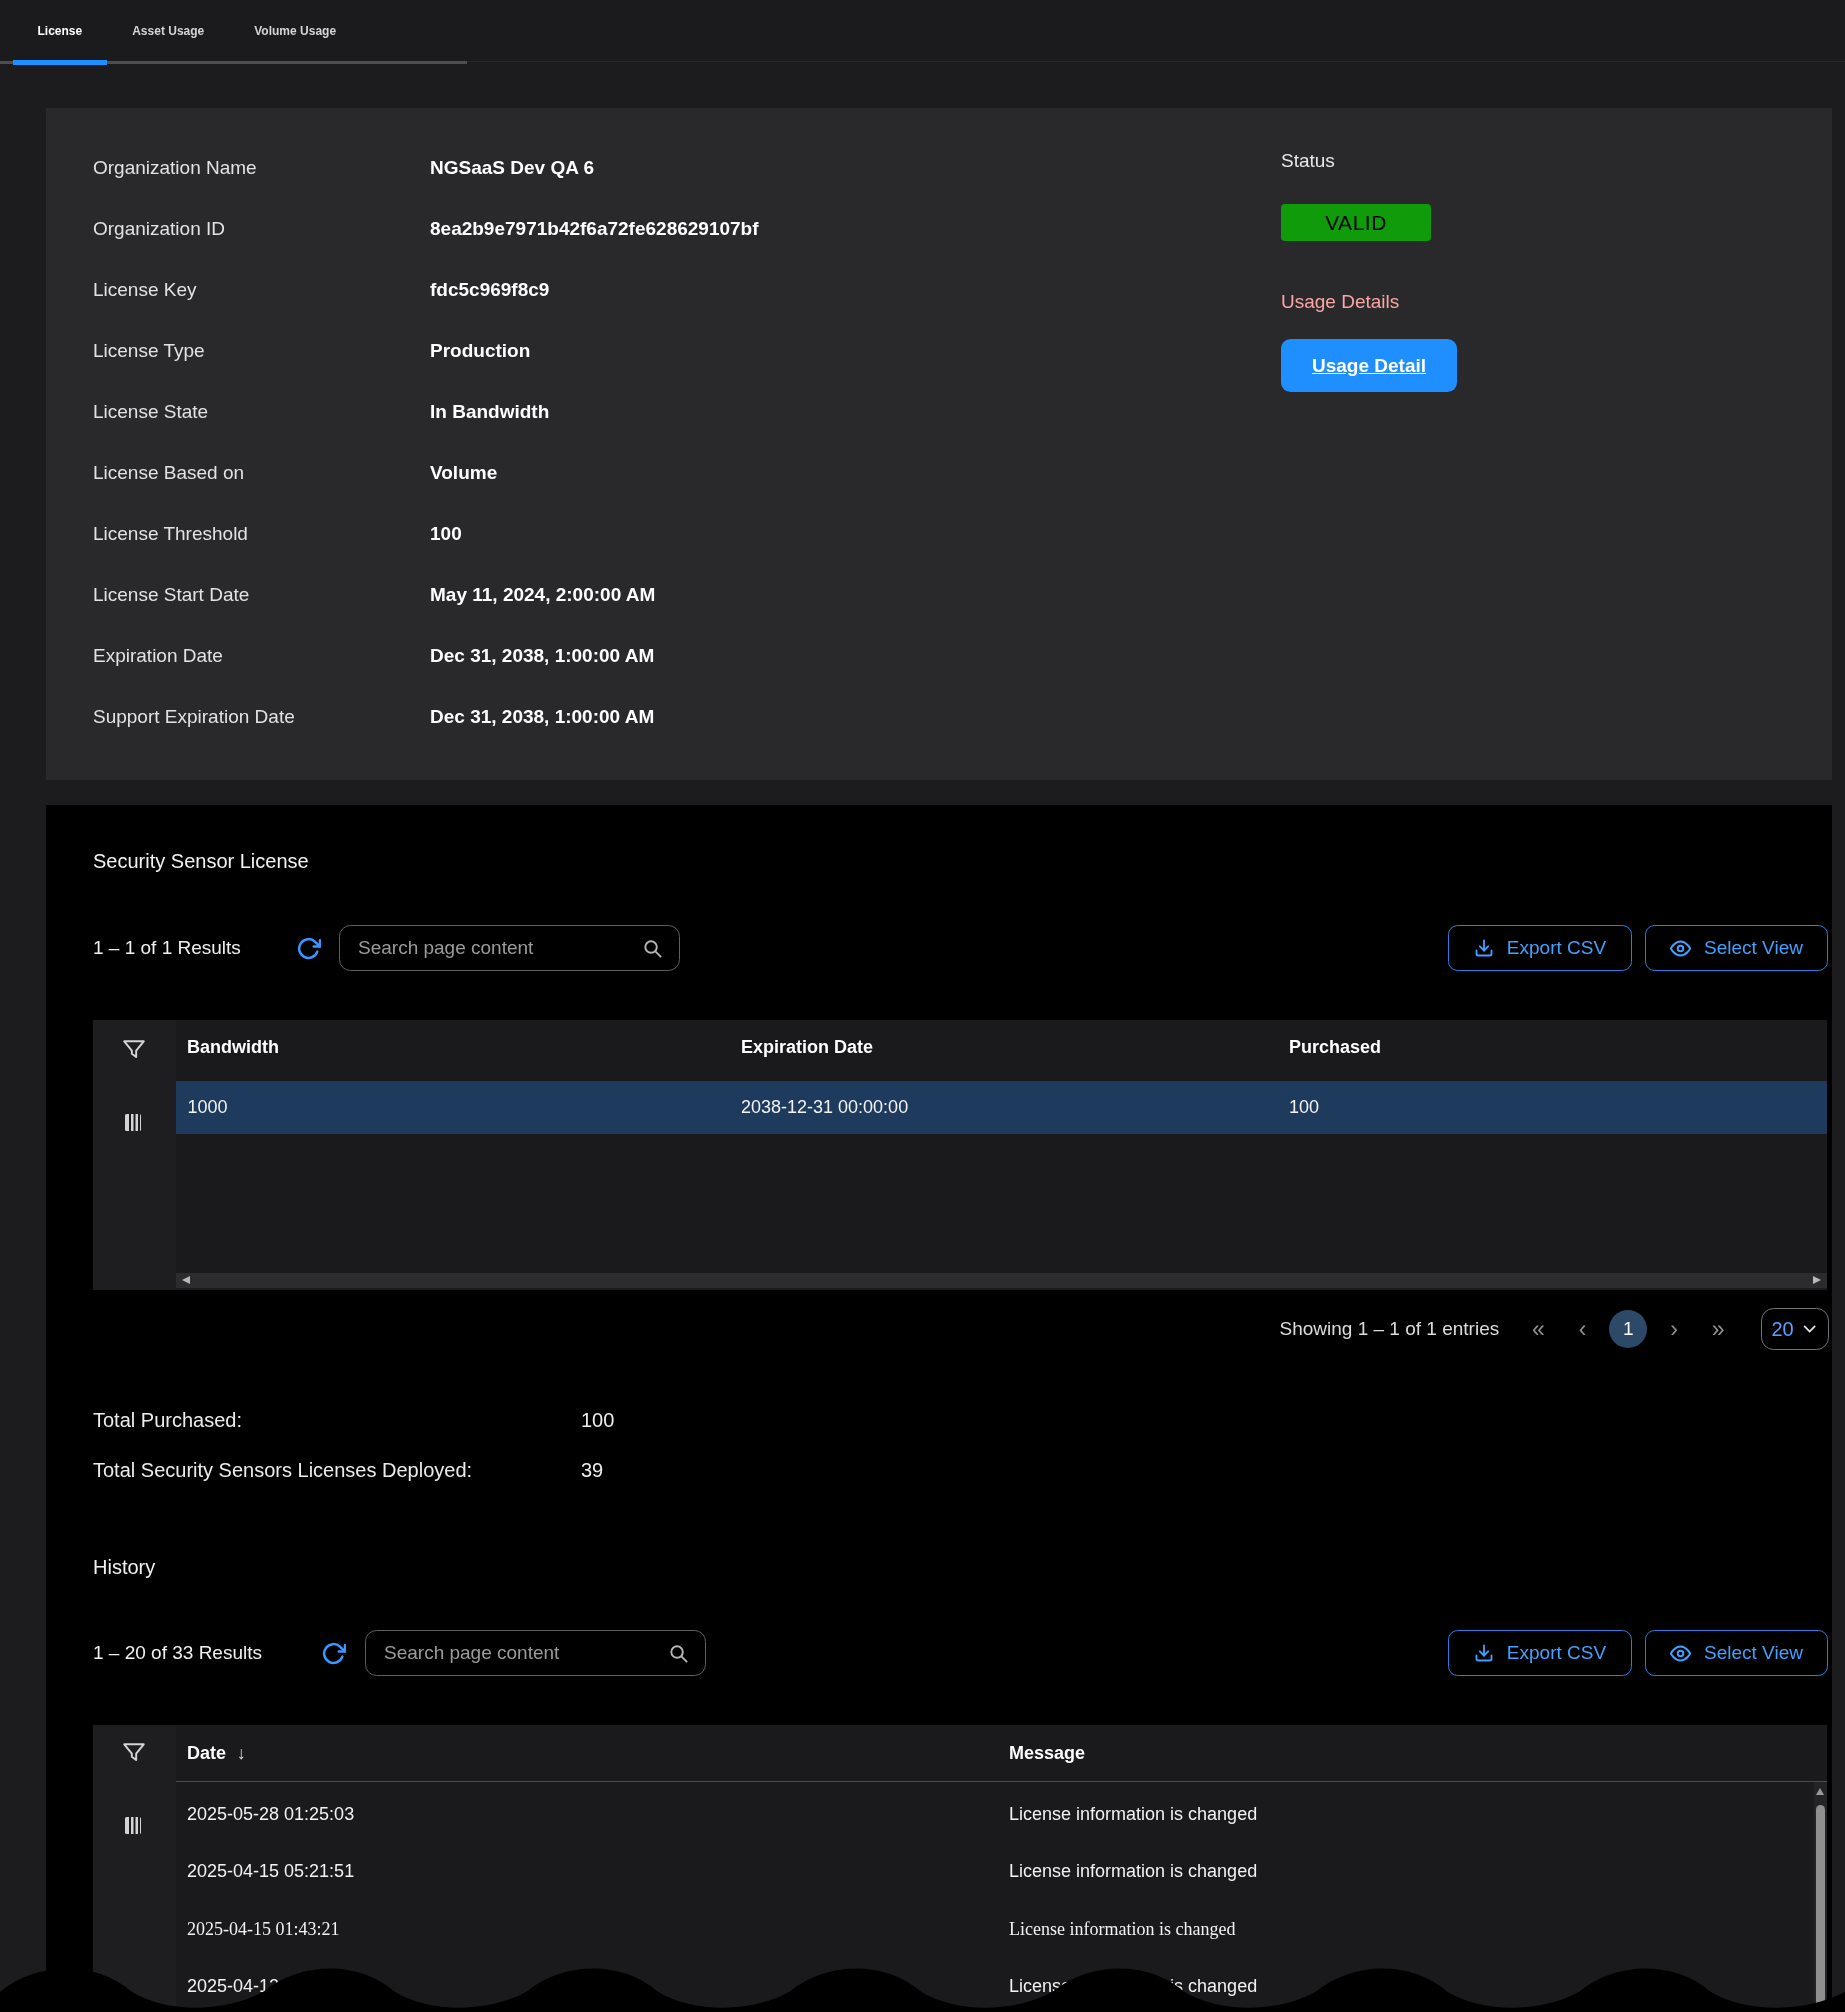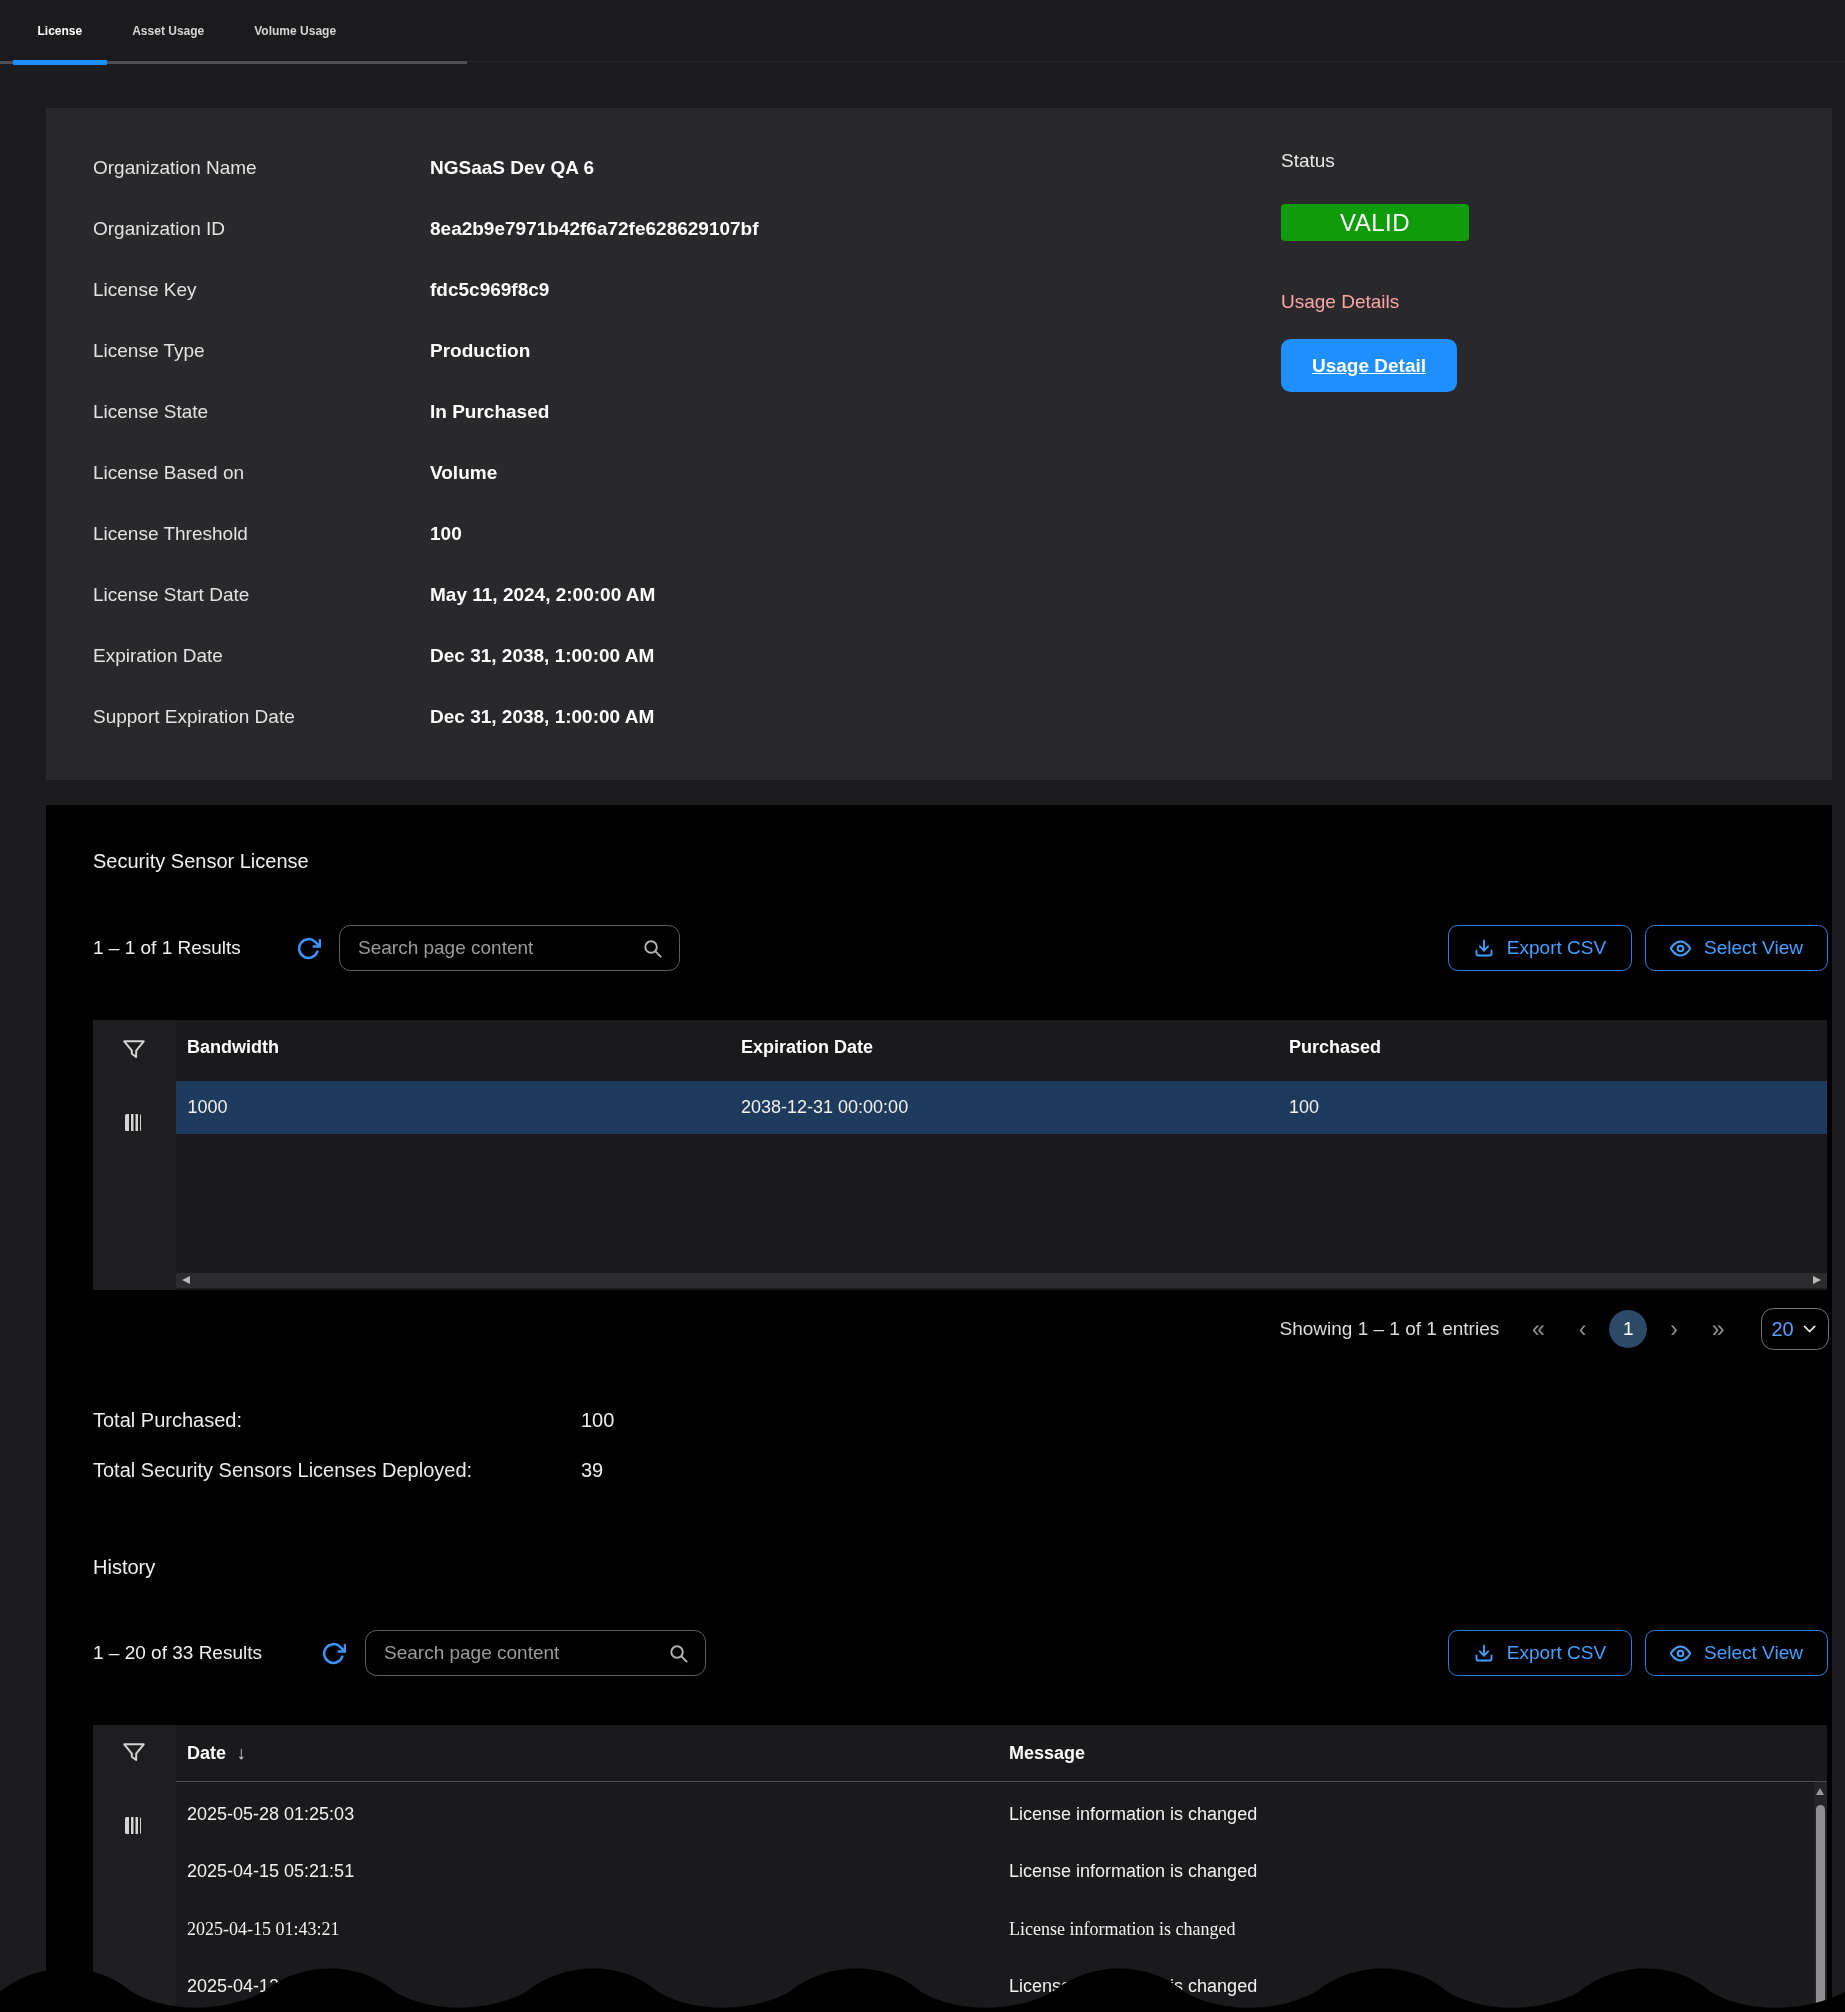--- a/index.html
+++ b/index.html
@@ -19,22 +19,22 @@
   .panel1{position:absolute;left:46px;top:108px;width:1786px;height:672px;background:#29292b;}
   .panel2{position:absolute;left:46px;top:805px;width:1786px;height:1208px;background:#000000;}
   
   .fields{position:absolute;left:47px;top:29px;}
   .frow{height:61px;display:flex;align-items:center;font-size:19px;}
   .flabel{width:337px;color:#e2e2e2;}
   .fvalue{color:#ffffff;font-weight:bold;}
   
   .statuscol{position:absolute;left:1235px;top:0;width:269px;}
   .status-label{position:absolute;top:42px;left:0;font-size:19px;color:#e8e8e8;}
-  .valid-badge{position:absolute;top:96px;left:0;width:188px;height:37px;border-radius:3.8px;
-    display:flex;align-items:center;justify-content:center;font-size:24px;color:#ffffff;letter-spacing:0.5px;}
+  .valid-badge{position:absolute;top:96px;left:0;width:150px;height:37px;border-radius:3.8px;
+    display:flex;align-items:center;justify-content:center;font-size:21px;color:#000000;letter-spacing:0.5px;}
   .usage-label{position:absolute;top:183px;left:0;font-size:19px;color:#fca5a5;}
   .usage-btn{position:absolute;top:231px;left:0;width:176px;height:53px;border:none;border-radius:9.6px;
     display:flex;align-items:center;justify-content:center;cursor:pointer;}
   .usage-btn span{font-size:19px;font-weight:bold;color:#fff;text-decoration:underline;}
   
   .sec-title{position:absolute;left:47px;font-size:20px;color:#f2f2f2;}
   .toolbar{position:absolute;left:47px;width:1736px;height:46px;}
   .results{position:absolute;left:0;top:0;height:46px;display:flex;align-items:center;font-size:19px;color:#f0f0f0;}
   .refresh{position:absolute;top:10.6px;width:25px;height:25px;cursor:pointer;}
   .searchbox{position:absolute;top:0;width:341px;height:46px;box-sizing:border-box;border:1.4px solid #5f5f61;border-radius:11.5px;
@@ -110,21 +110,21 @@
     <div class="frow">
         <div class="flabel">License Key</div>
         <div class="fvalue">fdc5c969f8c9</div>
       </div>
     <div class="frow">
         <div class="flabel">License Type</div>
         <div class="fvalue">Production</div>
       </div>
     <div class="frow">
         <div class="flabel">License State</div>
-        <div class="fvalue">In Purchased</div>
+        <div class="fvalue">In Bandwidth</div>
       </div>
     <div class="frow">
         <div class="flabel">License Based on</div>
         <div class="fvalue">Volume</div>
       </div>
     <div class="frow">
         <div class="flabel">License Threshold</div>
         <div class="fvalue">100</div>
       </div>
     <div class="frow">

